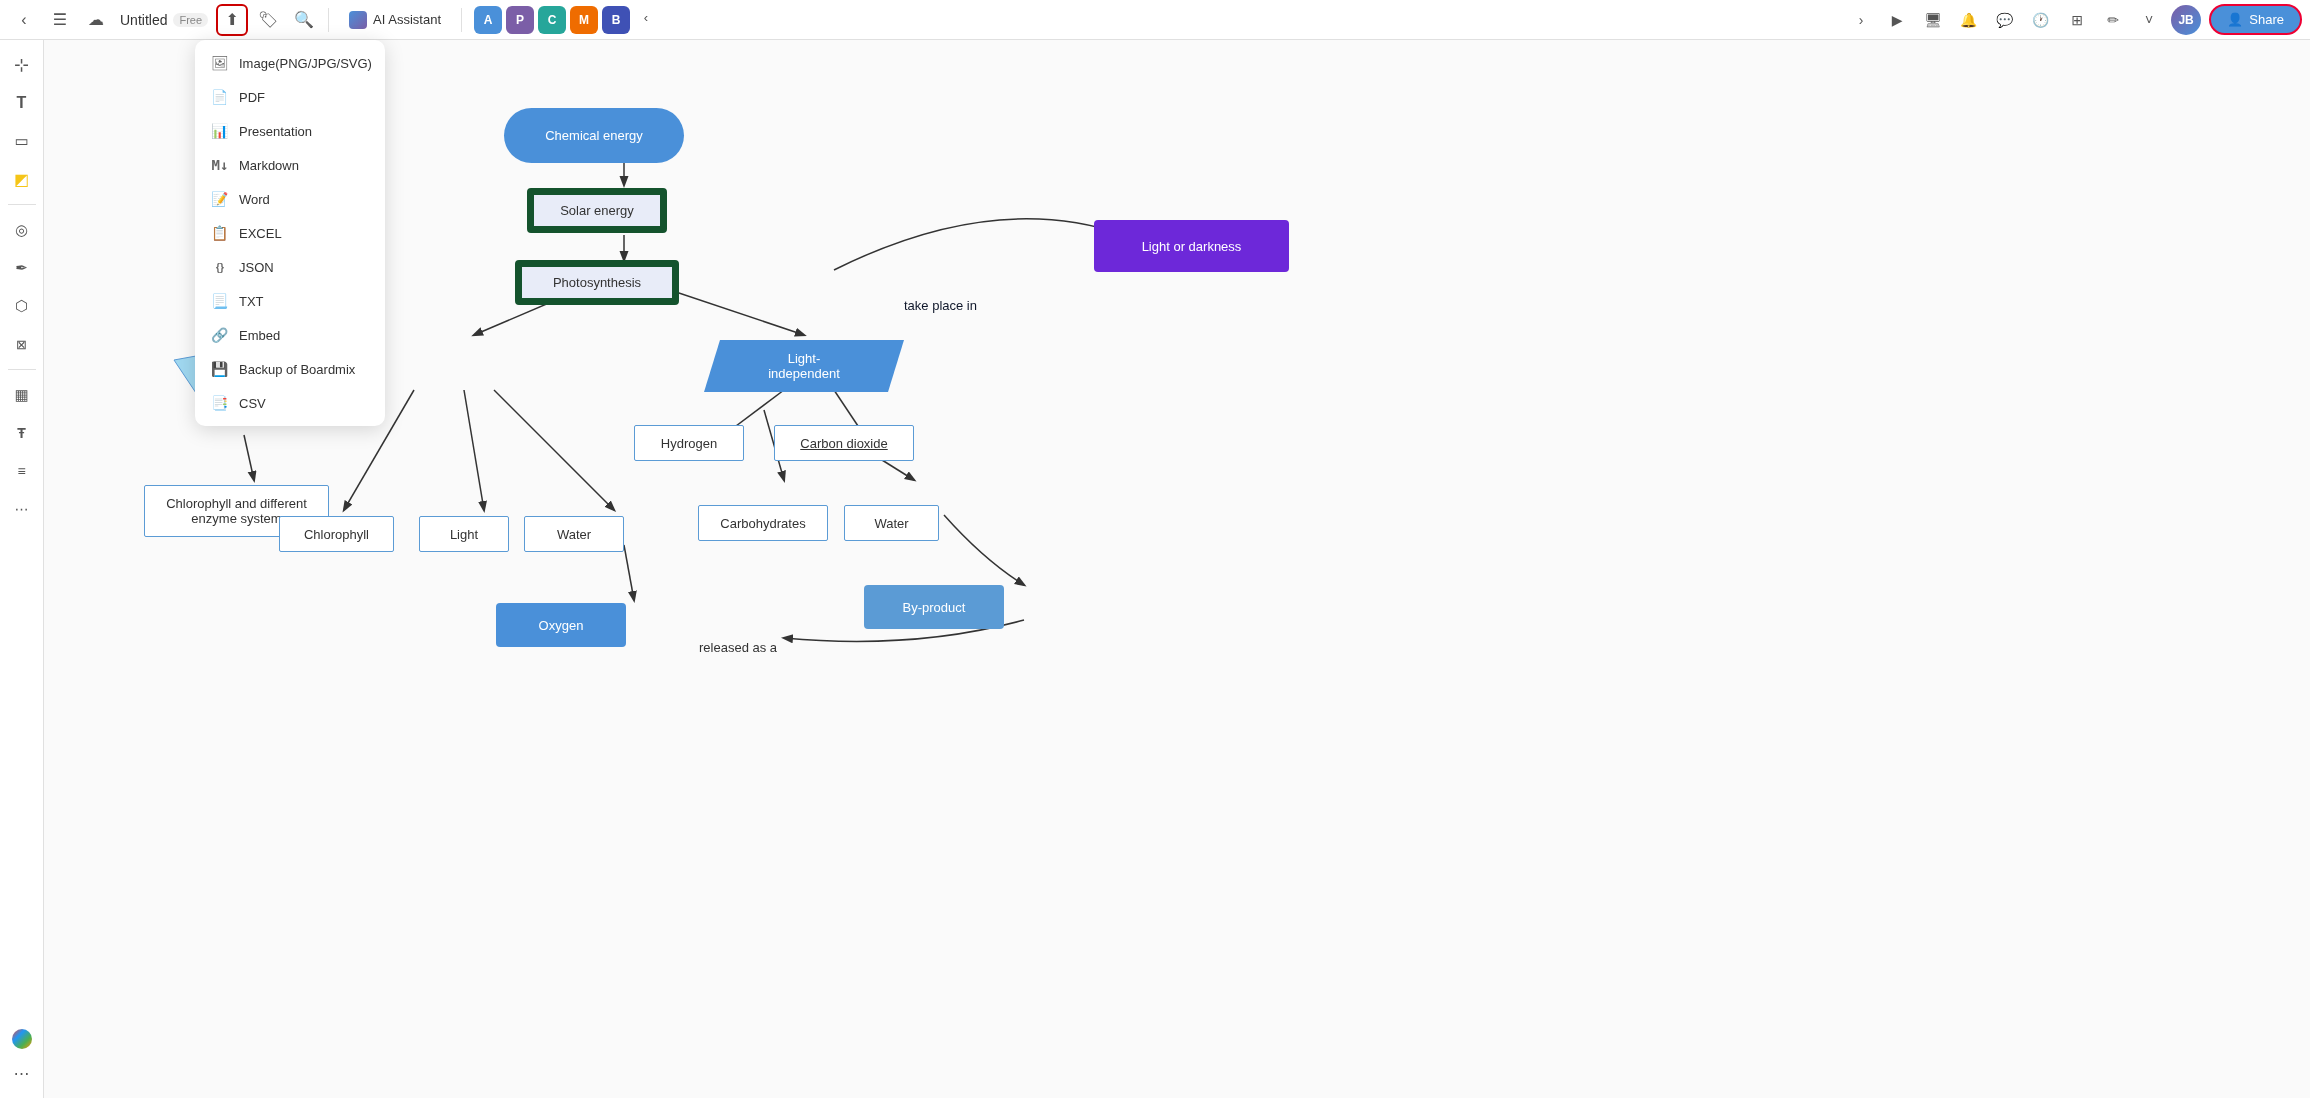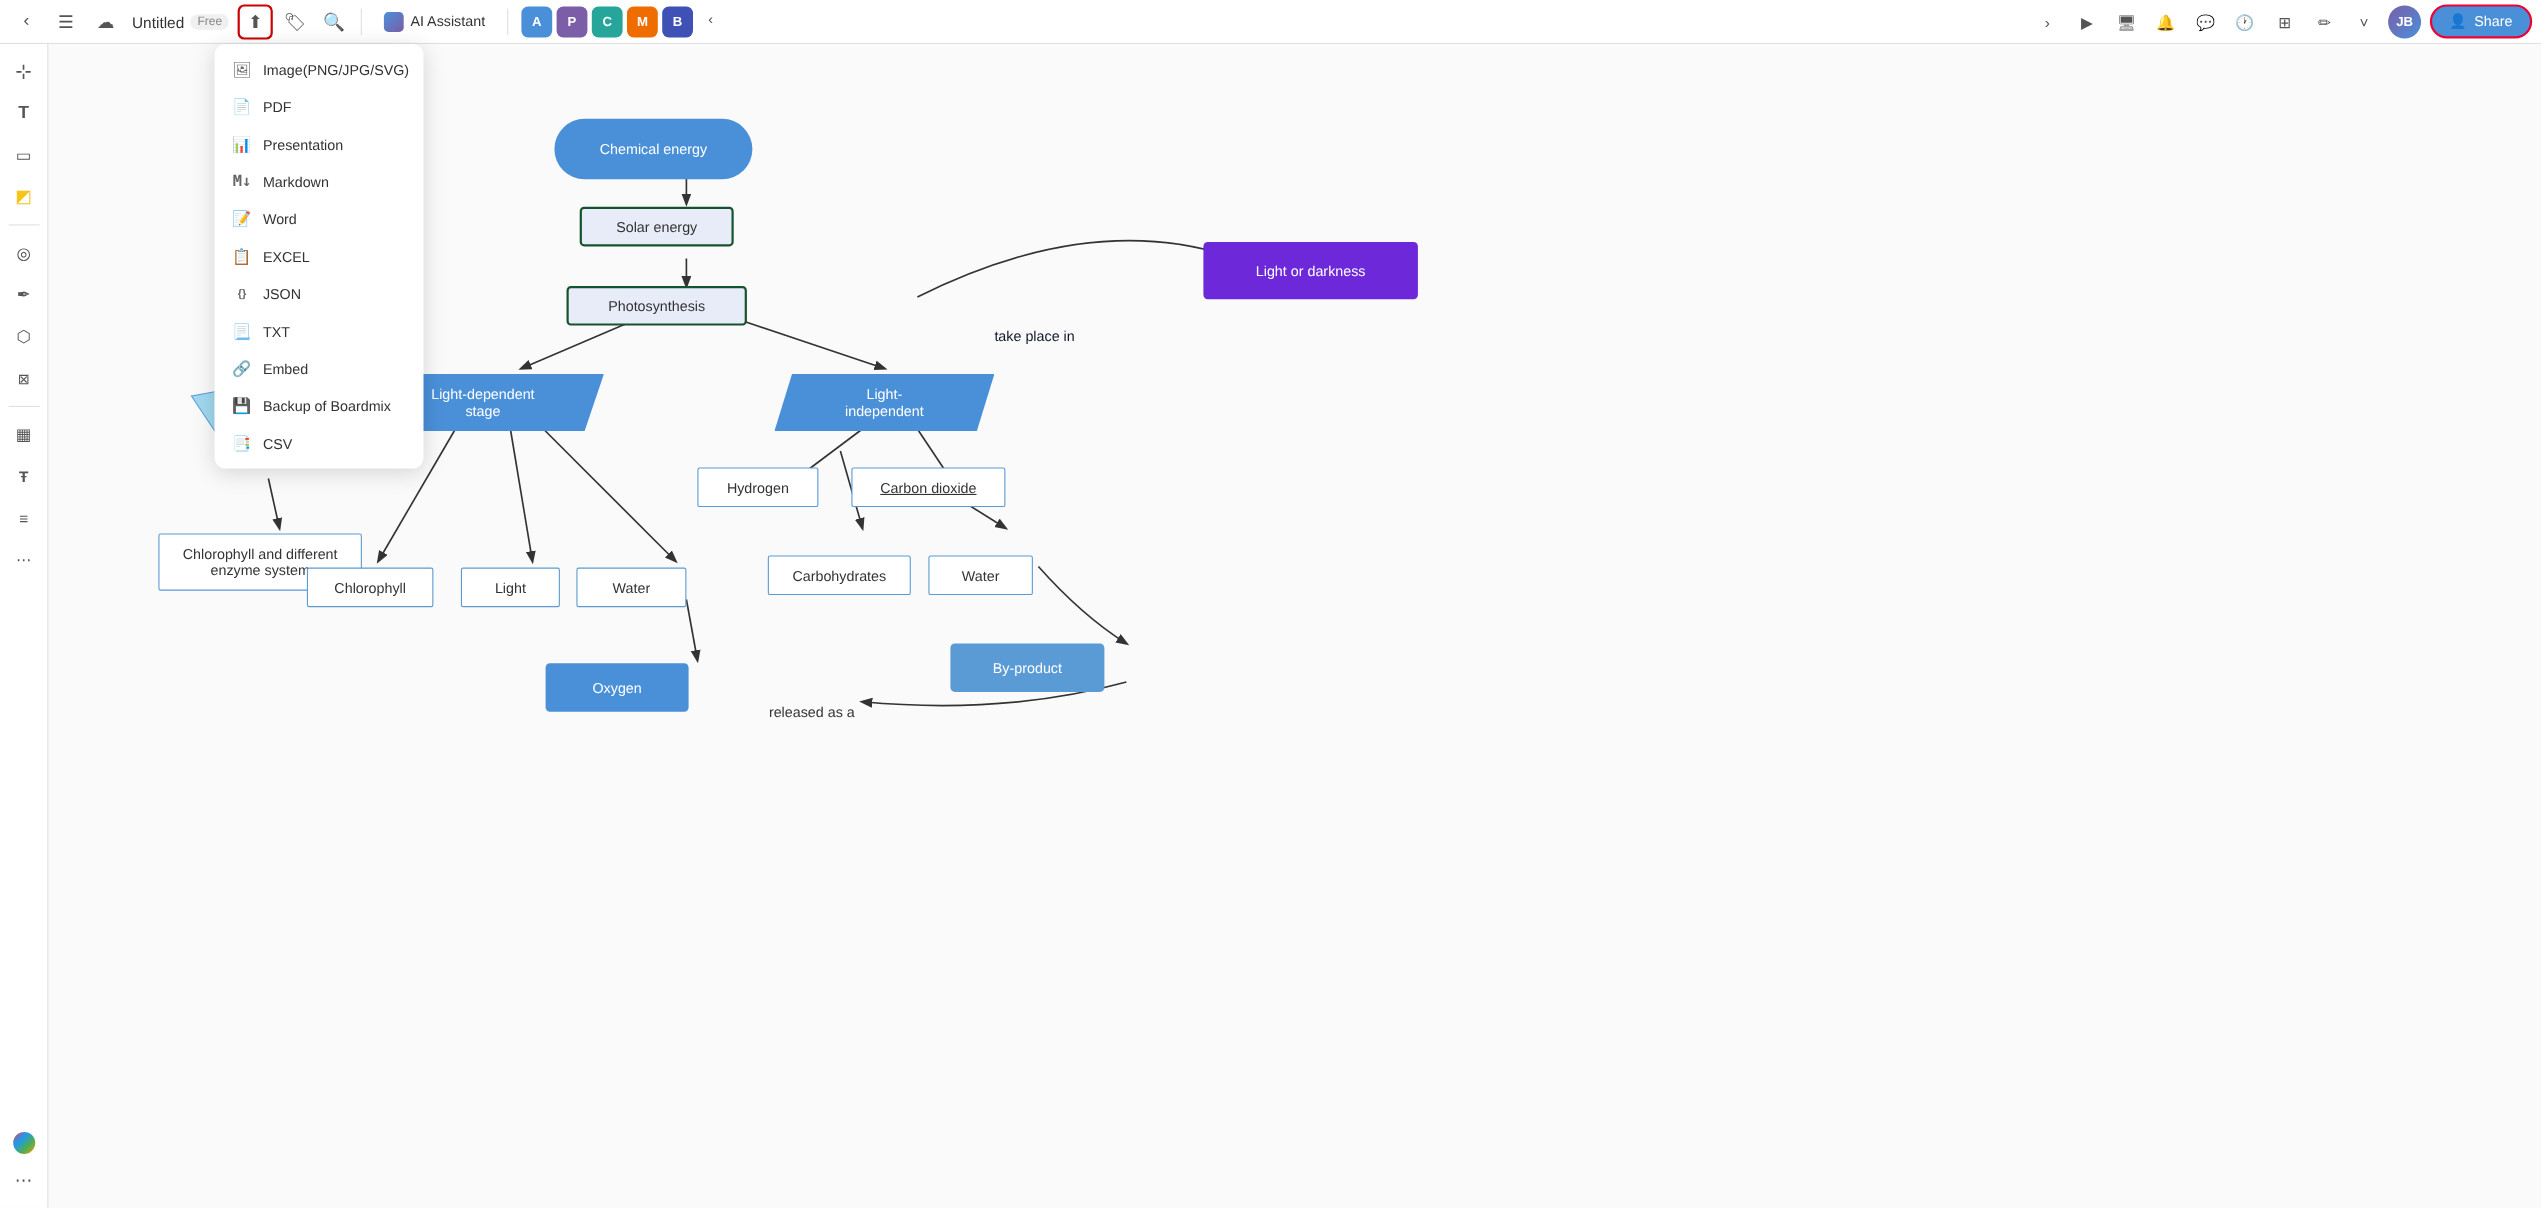--- a/index.html
+++ b/index.html
@@ -85,21 +85,21 @@
     .node {
       position: absolute;
       display: flex; align-items: center; justify-content: center;
       text-align: center; font-size: 13px; cursor: pointer;
     }
     .node-ellipse {
       background: #4a90d9; color: #fff; border-radius: 50px; padding: 20px 20px;
       font-weight: 500;
     }
     .node-rect-light {
-      background: #e8ecf8; color: #333; border: 2px solid #14532d; border-radius: 4px; padding: 8px 16px; text-align: center;
+      background: #e8ecf8; color: #333; border: 7px solid #14532d; border-radius: 4px; padding: 8px 16px; text-align: center;
     }
     .node-rect-blue {
       background: #4a90d9; color: #fff; border-radius: 4px; padding: 8px 16px; font-weight: 400;
     }
     .node-rect-blue2 {
       background: #5b9bd5; color: #fff; border-radius: 4px; padding: 8px 16px;
     }
     .node-rect-outline {
       background: #fff; color: #333; border: 1.5px solid #5b9bd5; border-radius: 2px; padding: 6px 14px;
     }
@@ -273,25 +273,20 @@
   </div>
 
   <div class="node node-rect-light" style="left:483px; top:148px; min-width:140px; min-height:36px;">
     <span>Solar energy</span>
   </div>
 
   <div class="node node-rect-light" style="left:471px; top:220px; min-width:164px; min-height:36px;">
     <span>Photosynthesis</span>
   </div>
 
-  <div class="node" style="left:285px; top:300px; width:220px; height:52px; background:#4a90d9; color:#fff;
-              clip-path: polygon(8% 0%, 100% 0%, 92% 100%, 0% 100%);
-              display:flex; align-items:center; justify-content:center; font-size:13px; text-align:center;">
-    <span>Light-dependent<br>stage</span>
-  </div>
 
   <div class="node" style="left:660px; top:300px; width:200px; height:52px; background:#4a90d9; color:#fff;
               clip-path: polygon(8% 0%, 100% 0%, 92% 100%, 0% 100%);
               display:flex; align-items:center; justify-content:center; font-size:13px; text-align:center;">
     <span>Light-<br>independent</span>
   </div>
 
   <div class="node node-rect-outline" style="left:100px; top:445px; width:185px; min-height:52px; padding:8px 12px;">
     <span>Chlorophyll and different enzyme system</span>
   </div>

